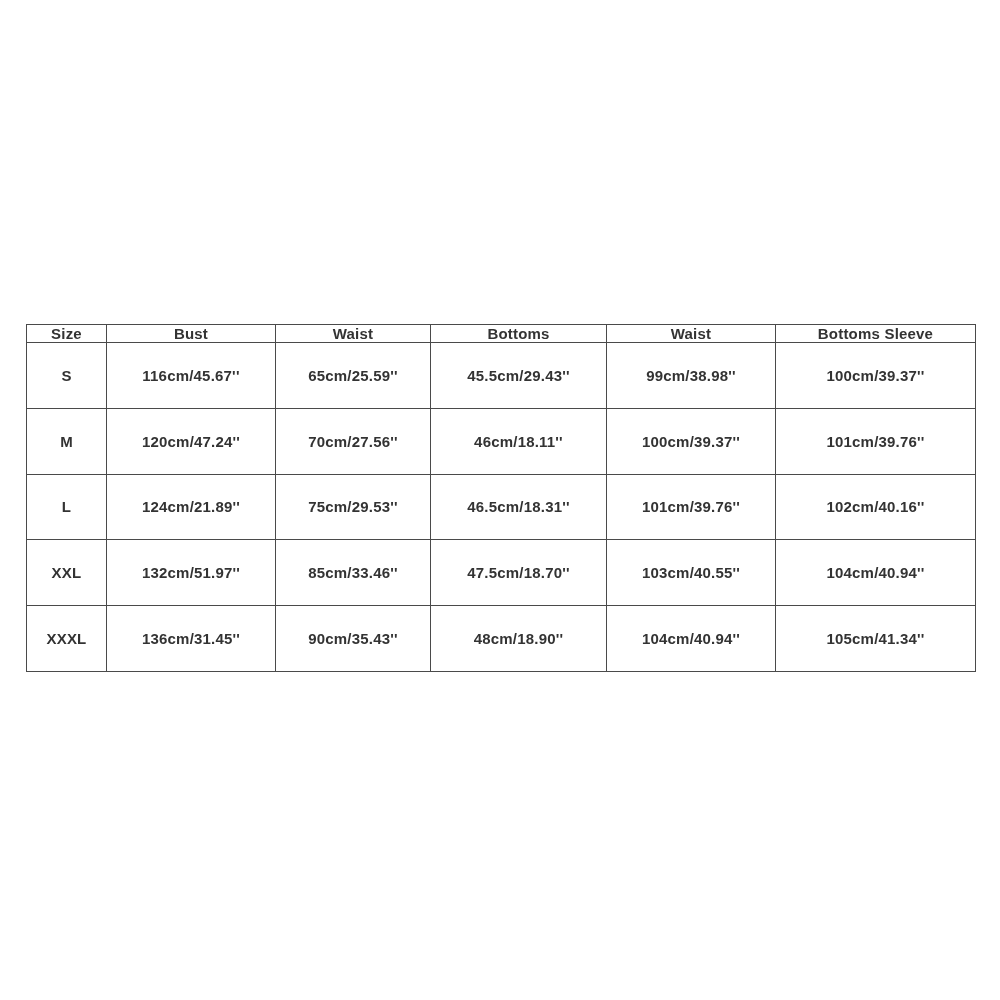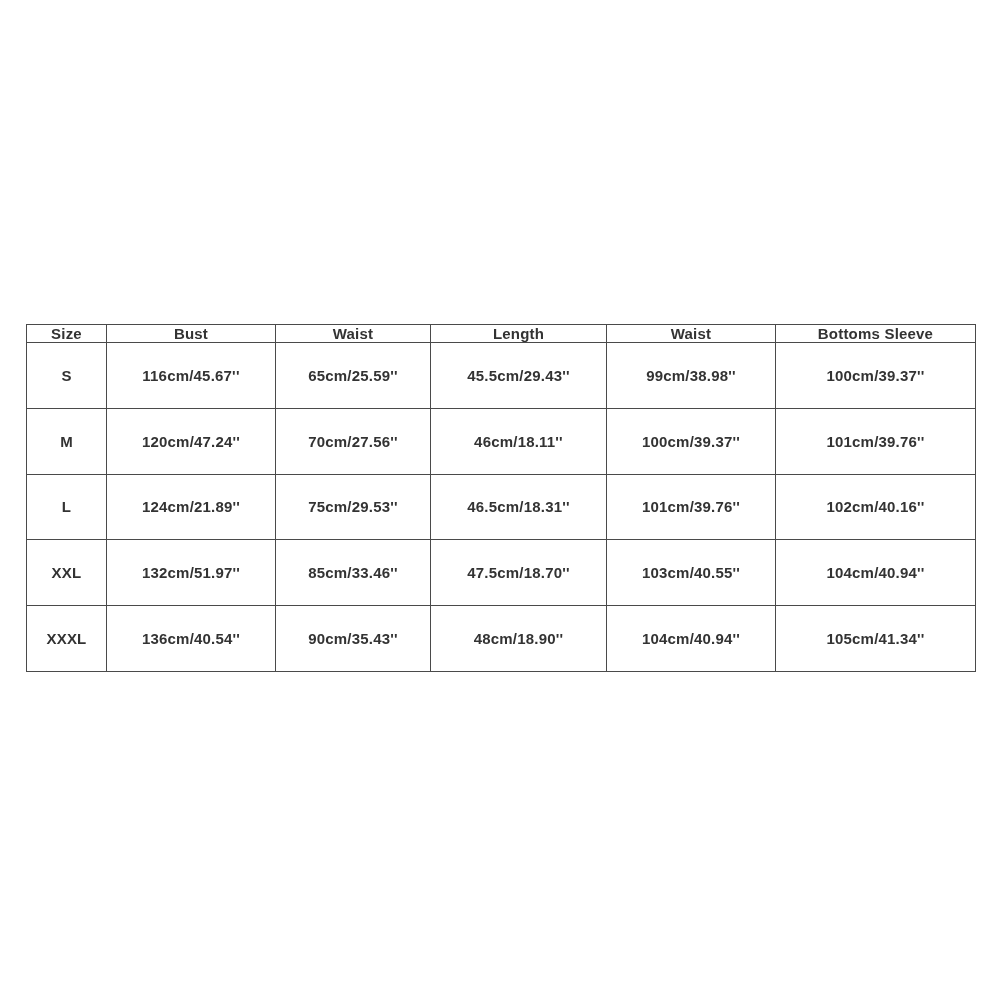--- a/index.html
+++ b/index.html
@@ -60,21 +60,21 @@
           <col class="c-waist">
         <col class="c-sleeve">
           <col class="c-length">
           <col class="c-blen">
       </colgroup>
       <thead>
         <tr>
           <th>Size</th>
           <th>Bust</th>
           <th>Waist</th>
-          <th>Length</th>
+          <th>Bottoms</th>
           <th>Waist</th>
           <th>Bottoms Sleeve</th>
         </tr>
       </thead>
       <tbody>
         <tr>
           <td>S</td>
           <td>116cm/45.67''</td>
           <td>65cm/25.59''</td>
           <td>45.5cm/29.43''</td>
@@ -100,21 +100,21 @@
         <tr>
           <td>XXL</td>
           <td>132cm/51.97''</td>
           <td>85cm/33.46''</td>
           <td>47.5cm/18.70''</td>
           <td>103cm/40.55''</td>
           <td>104cm/40.94''</td>
         </tr>
         <tr>
           <td>XXXL</td>
-          <td>136cm/40.54''</td>
+          <td>136cm/31.45''</td>
           <td>90cm/35.43''</td>
           <td>48cm/18.90''</td>
           <td>104cm/40.94''</td>
           <td>105cm/41.34''</td>
         </tr>
       </tbody>
     </table>
   </div>
 </div>
 

